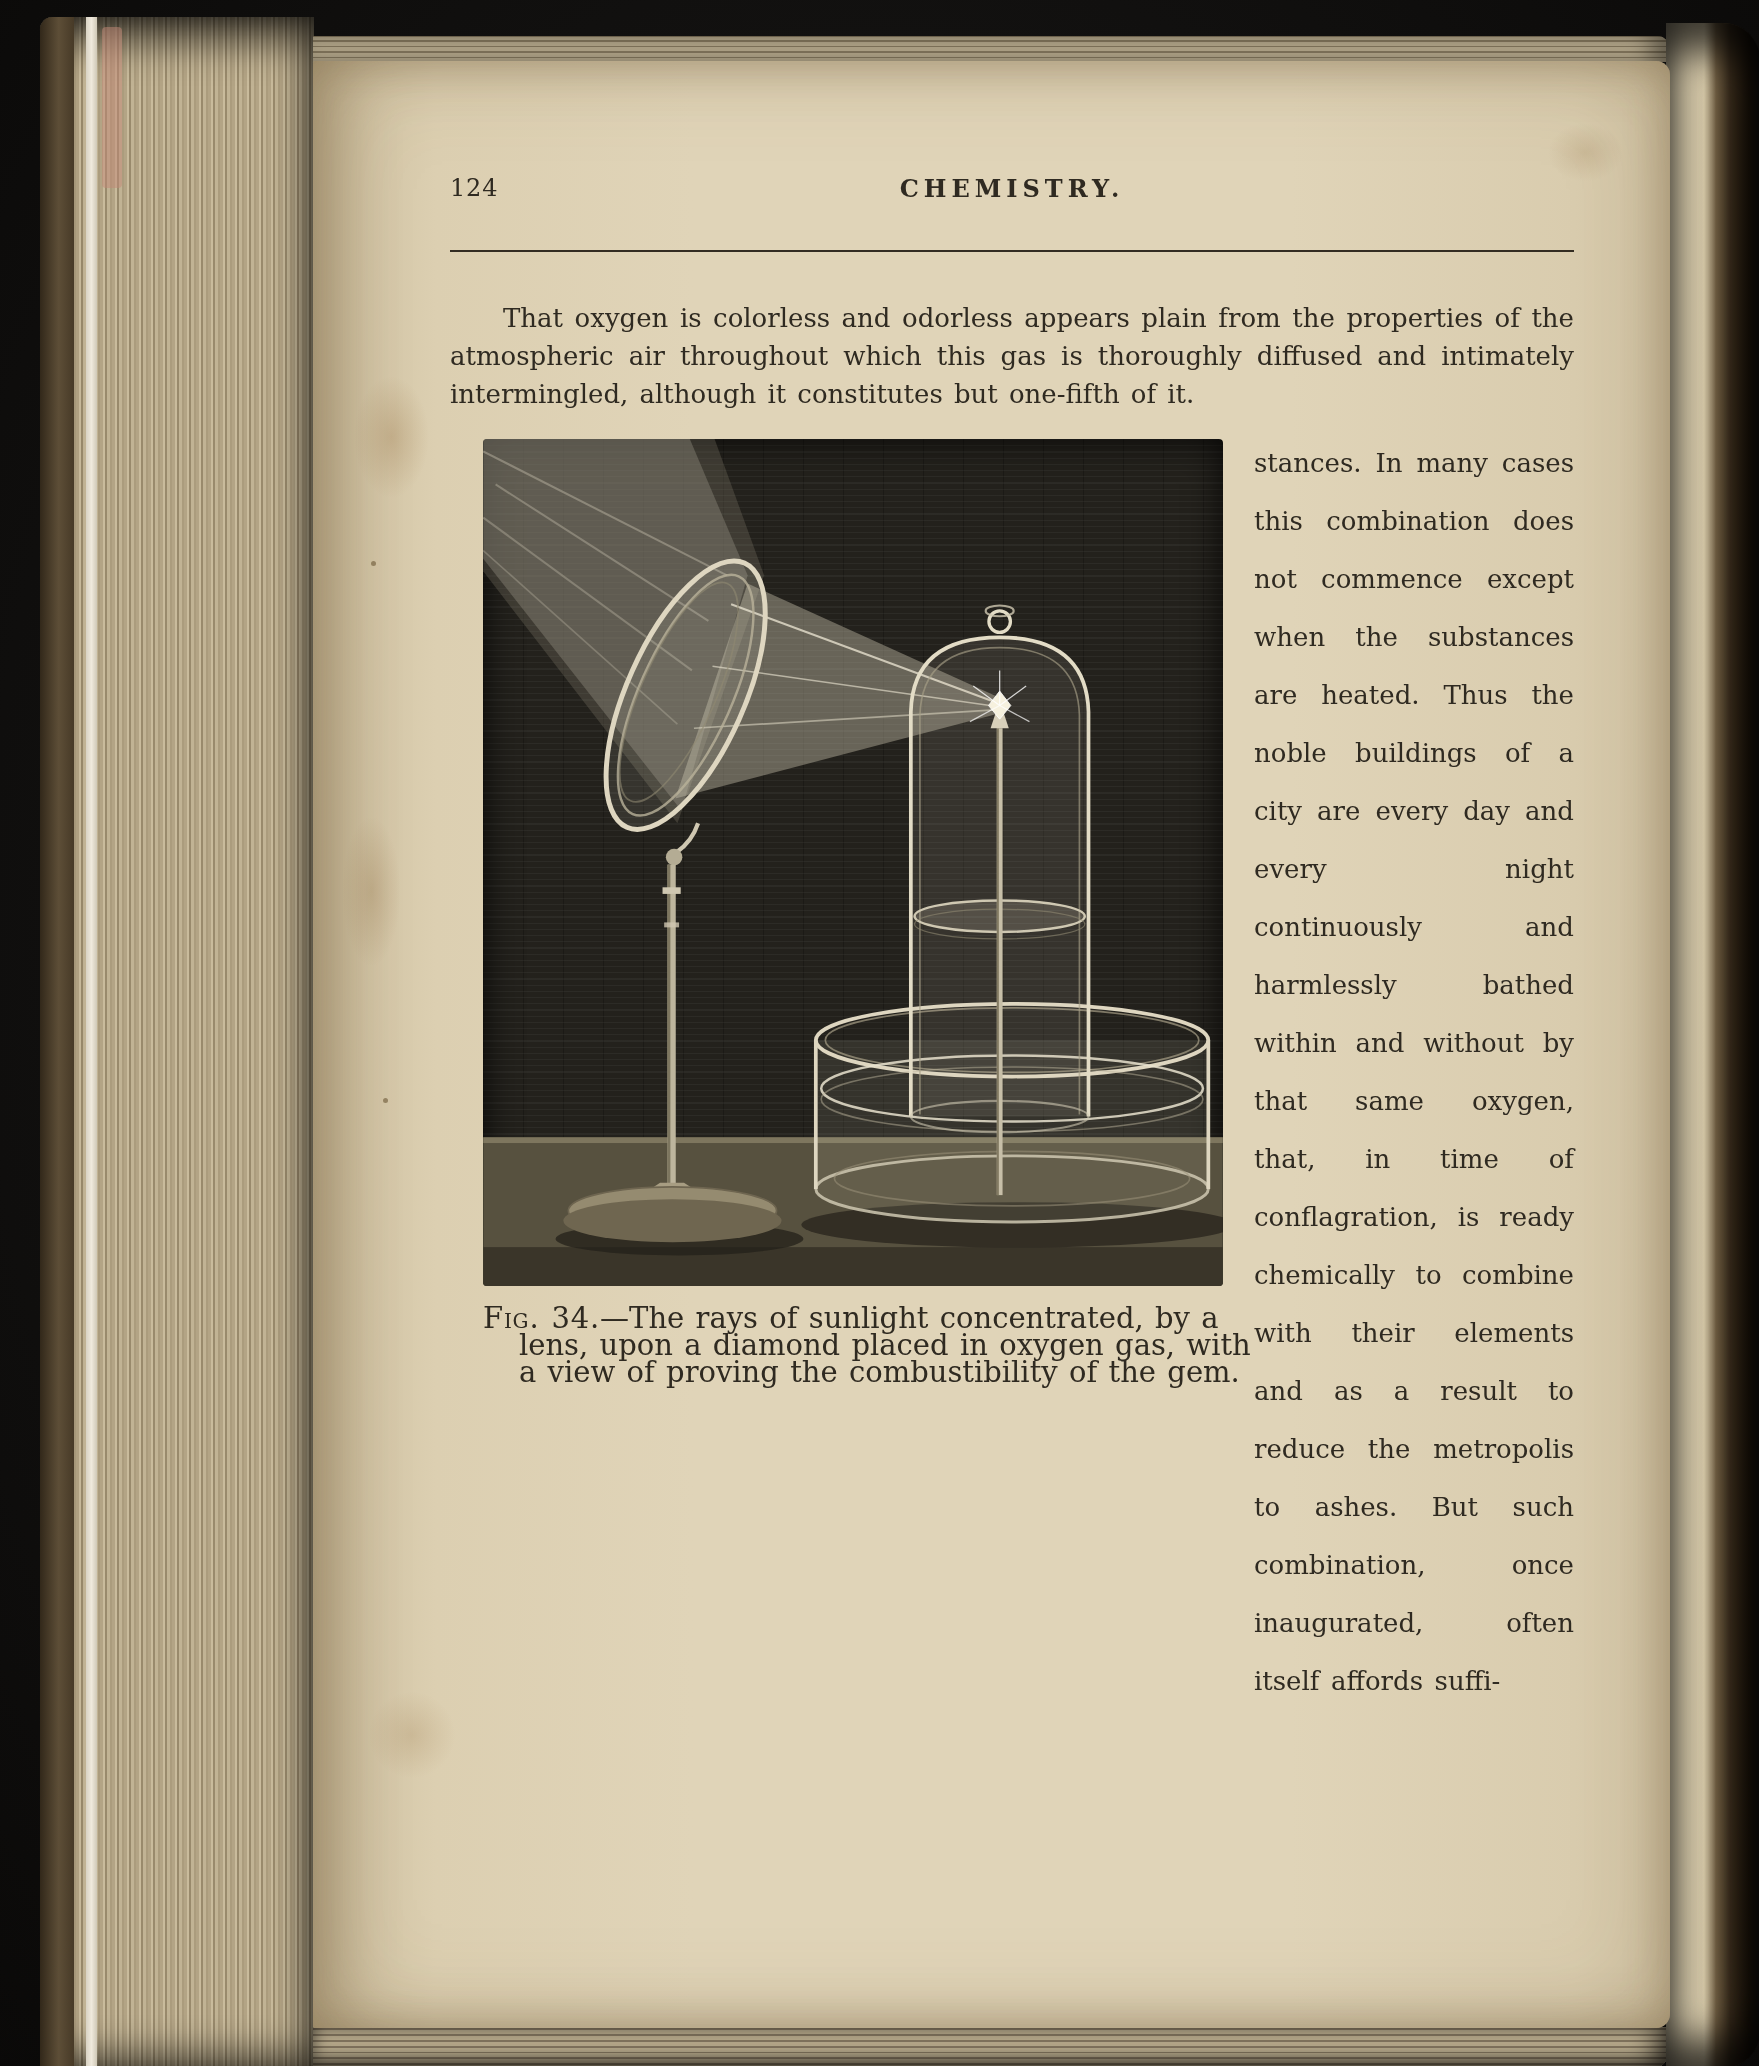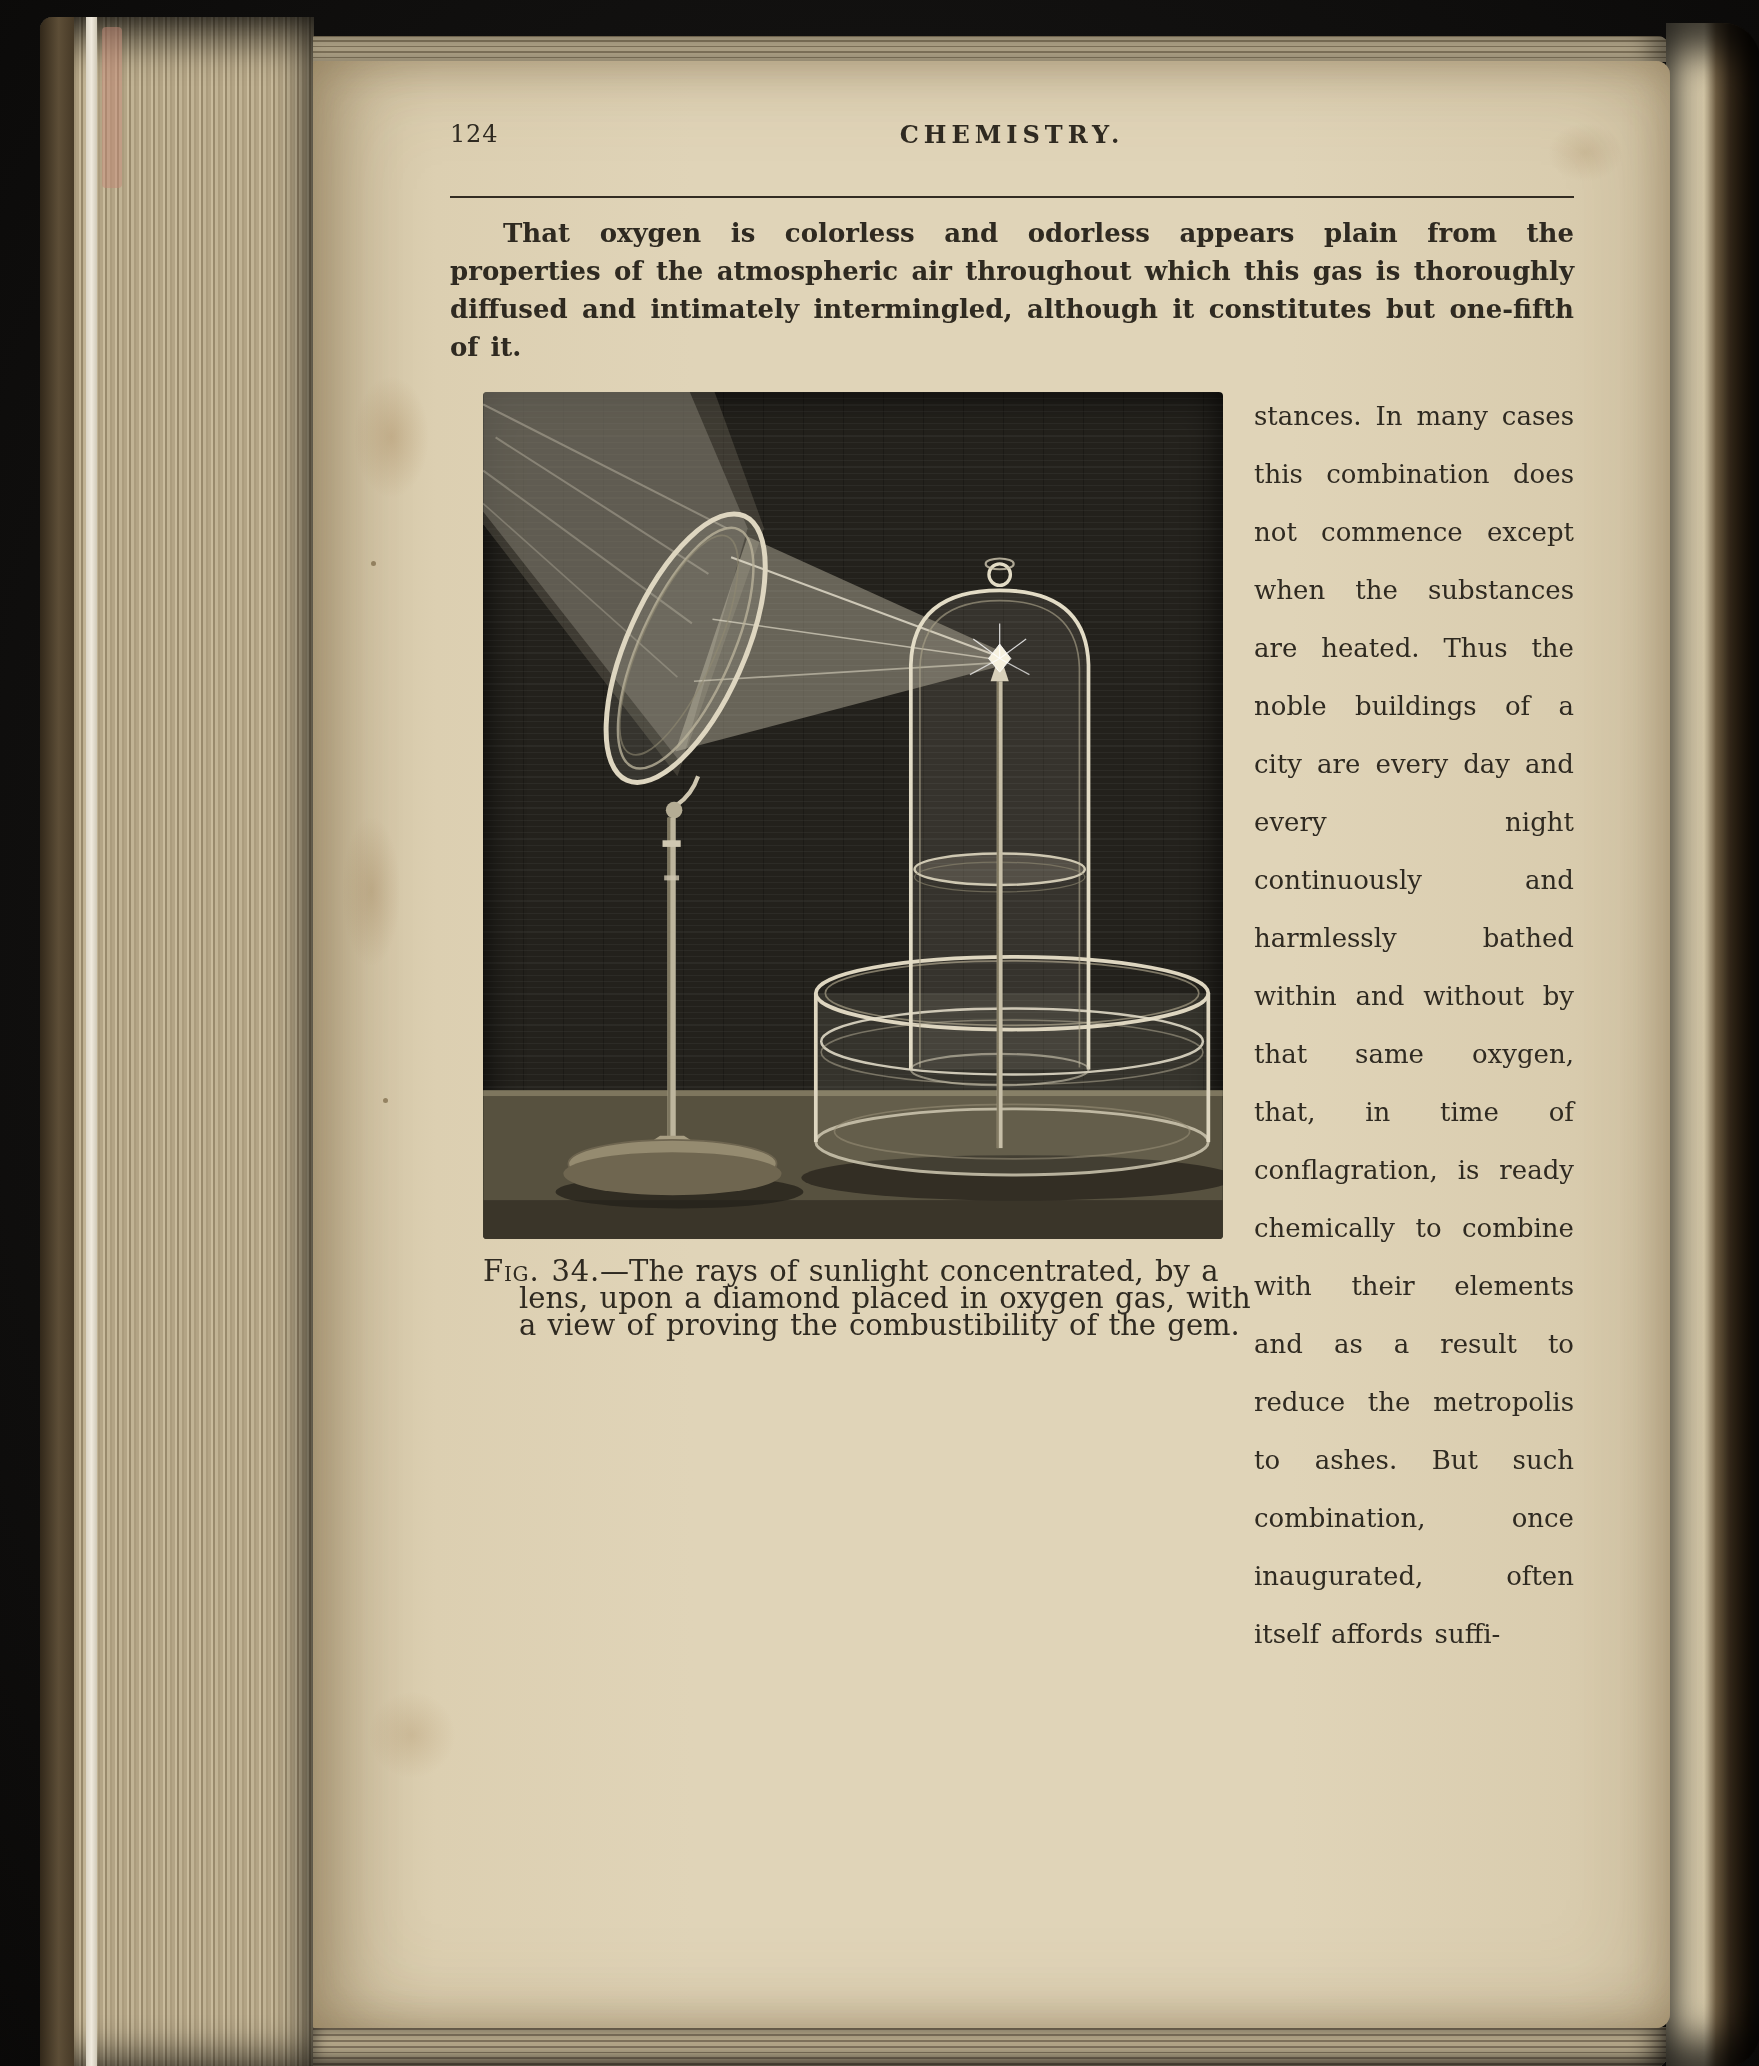--- a/index.html
+++ b/index.html
@@ -37,29 +37,29 @@
     box-shadow:inset 29px 0 58px rgba(92,70,38,.30), inset -10.7px 0 37px rgba(92,70,38,.22), inset 0 0 107px rgba(118,92,52,.16);}
   .stain{position:absolute;border-radius:50%;pointer-events:none;}
   .s1{left:25px;top:289px;width:107px;height:174px;background:radial-gradient(closest-side,rgba(140,100,50,.25),rgba(140,100,50,0) 70%);}
   .s2{left:16.5px;top:723px;width:83px;height:215px;background:radial-gradient(closest-side,rgba(130,92,46,.22),rgba(130,92,46,0) 70%);}
   .s3{left:37px;top:1612px;width:124px;height:124px;background:radial-gradient(closest-side,rgba(140,100,50,.18),rgba(140,100,50,0) 70%);}
   .s4{left:1219px;top:50px;width:107px;height:83px;background:radial-gradient(closest-side,rgba(130,92,46,.16),rgba(130,92,46,0) 70%);}
   .speck{position:absolute;width:5px;height:5px;border-radius:50%;background:#6a5636;opacity:.6;}
 
   .content{position:absolute;left:137px;top:0;width:1124px;color:#2f2a21;}
 
-  .header-row{display:flex;justify-content:space-between;align-items:flex-start;margin-top:59px;}
+  .header-row{display:flex;justify-content:space-between;align-items:flex-start;margin-top:113px;}
   .page-number{font-size:24px;letter-spacing:0.8px;}
   .running-header{font-size:24px;font-weight:600;letter-spacing:5px;
     position:absolute;left:50%;transform:translateX(-50%);}
   .rule{margin-top:48px;border:none;border-top:2.5px solid #332c22;width:100%;}
 
   .body-text{font-size:26px;line-height:38px;text-align:justify;word-spacing:2.9px;}
   .indent{text-indent:53px;}
-  .p1{margin-top:16px;font-weight:bold;}
+  .p1{margin-top:47px;}
   .section-heading{margin-top:69px;text-align:center;
     font-family:"DejaVu Sans","Liberation Sans",sans-serif;
     font-weight:700;font-size:26px;letter-spacing:1.7px;word-spacing:8.3px;color:#2b261e;}
   .p2{margin-top:77px;}
 
   .figure-row{display:flex;align-items:flex-start;margin-top:23px;}
   .figure-block{width:773px;flex:0 0 auto;padding-left:33px;box-sizing:border-box;}
   .engraving{position:relative;width:740px;height:847px;border-radius:4.1px;
     background-color:#23211c;
     background-image:repeating-linear-gradient(180deg,rgba(255,255,255,.045) 0 1.2px,rgba(0,0,0,0) 1.2px 6.2px),

